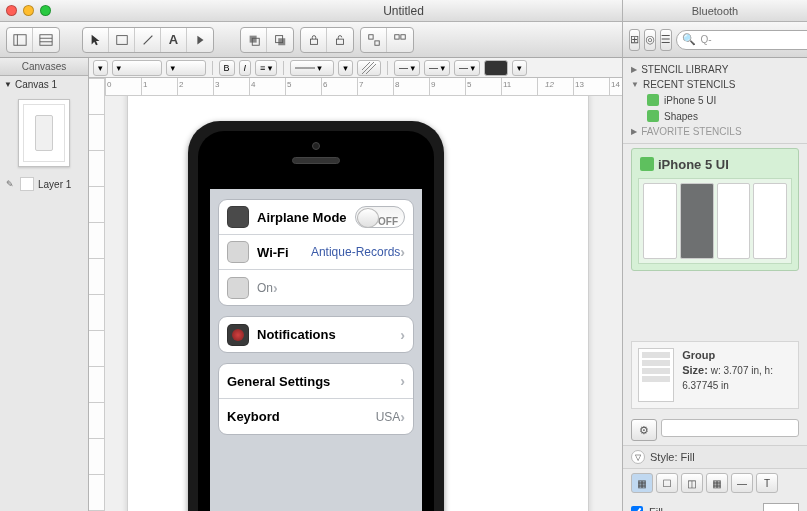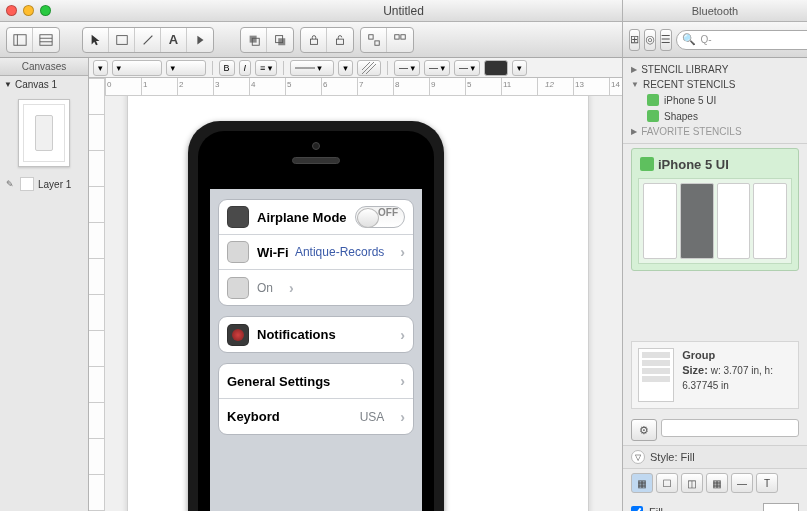--- a/index.html
+++ b/index.html
@@ -67,24 +67,24 @@
 .camera { position:absolute; top:11px; left:50%; transform:translateX(-50%); width:8px; height:8px; background:#222; border-radius:50%; border:1px solid #444;}
 .screen { position:absolute; top:58px; left:12px; right:12px; height:380px; background:#cfd3d9; overflow:hidden;}
 
 
 .navbar { height:34px; background:linear-gradient(#8ea3bd,#5e7a9e); border-bottom:1px solid #3d5671; display:flex; align-items:center; justify-content:center; color:#fff; font-weight:bold; font-size:15px; text-shadow:0 -1px 0 rgba(0,0,0,.4);}
 .tablegroup { margin:10px 8px; background:#fff; border:1px solid #b4b8bf; border-radius:9px; overflow:hidden;}
 .cell { height:35px; display:flex; align-items:center; padding:0 8px; border-bottom:1px solid #d0d3d8; font-size:13px; color:#000; font-weight:bold;}
 .cell:last-child { border-bottom:none;}
 .cell .icn { width:22px; height:22px; border-radius:5px; margin-right:8px; border:1px solid rgba(0,0,0,.2); flex-shrink:0;}
 .cell .lbl { flex:1;}
-.cell .val { color:#3a5aa8; font-weight:normal; font-size:12px; margin-right:16px;}
+.cell .val { color:#3a5aa8; font-weight:normal; font-size:12px; margin-right:0;}
 .cell .val.gray { color:#7d8288;}
 .cell .chev { color:#b0b4ba; font-size:14px;}
-.offswitch { width:50px; height:22px; border:1px solid #b6b9be; border-radius:11px; background:linear-gradient(#f2f2f2,#fff); display:flex; align-items:flex-start; justify-content:flex-end; padding:0 6px; font-size:10px; color:#888; font-weight:bold; position:relative;}
+.offswitch { width:50px; height:22px; border:1px solid #b6b9be; border-radius:11px; background:linear-gradient(#f2f2f2,#fff); display:flex; align-items:flex-end; justify-content:flex-end; padding:0 6px; font-size:10px; color:#888; font-weight:bold; position:relative;}
 .offswitch::before { content:""; position:absolute; left:1px; top:1px; width:20px; height:18px; background:linear-gradient(#fff,#e0e0e0); border-radius:50%; border:1px solid #bbb;}
 .onswitch { width:50px; height:22px; border-radius:11px; background:linear-gradient(#3a93e0,#1f6fc0); display:flex; align-items:center; padding:0 6px; font-size:10px; color:#fff; font-weight:bold; position:relative; border:1px solid #1a5a9e;}
 .onswitch::after { content:""; position:absolute; right:1px; top:1px; width:20px; height:18px; background:linear-gradient(#fff,#e0e0e0); border-radius:50%; border:1px solid #bbb;}
 
 
 .inspector { position:absolute; left:622px; top:58px; right:0; bottom:0; background:#ececec; border-left:1px solid #b2b2b2; font-size:11px; color:#444; overflow:hidden;}
 .insp-section { padding:4px 8px; border-bottom:1px solid #d0d0d0;}
 .insp-row { display:flex; align-items:center; gap:4px; padding:2px 0; font-size:10px;}
 .tri2 { font-size:8px; color:#777;}
 .lib-item { display:flex; align-items:center; gap:5px; padding:2px 0 2px 16px; font-size:10px;}

